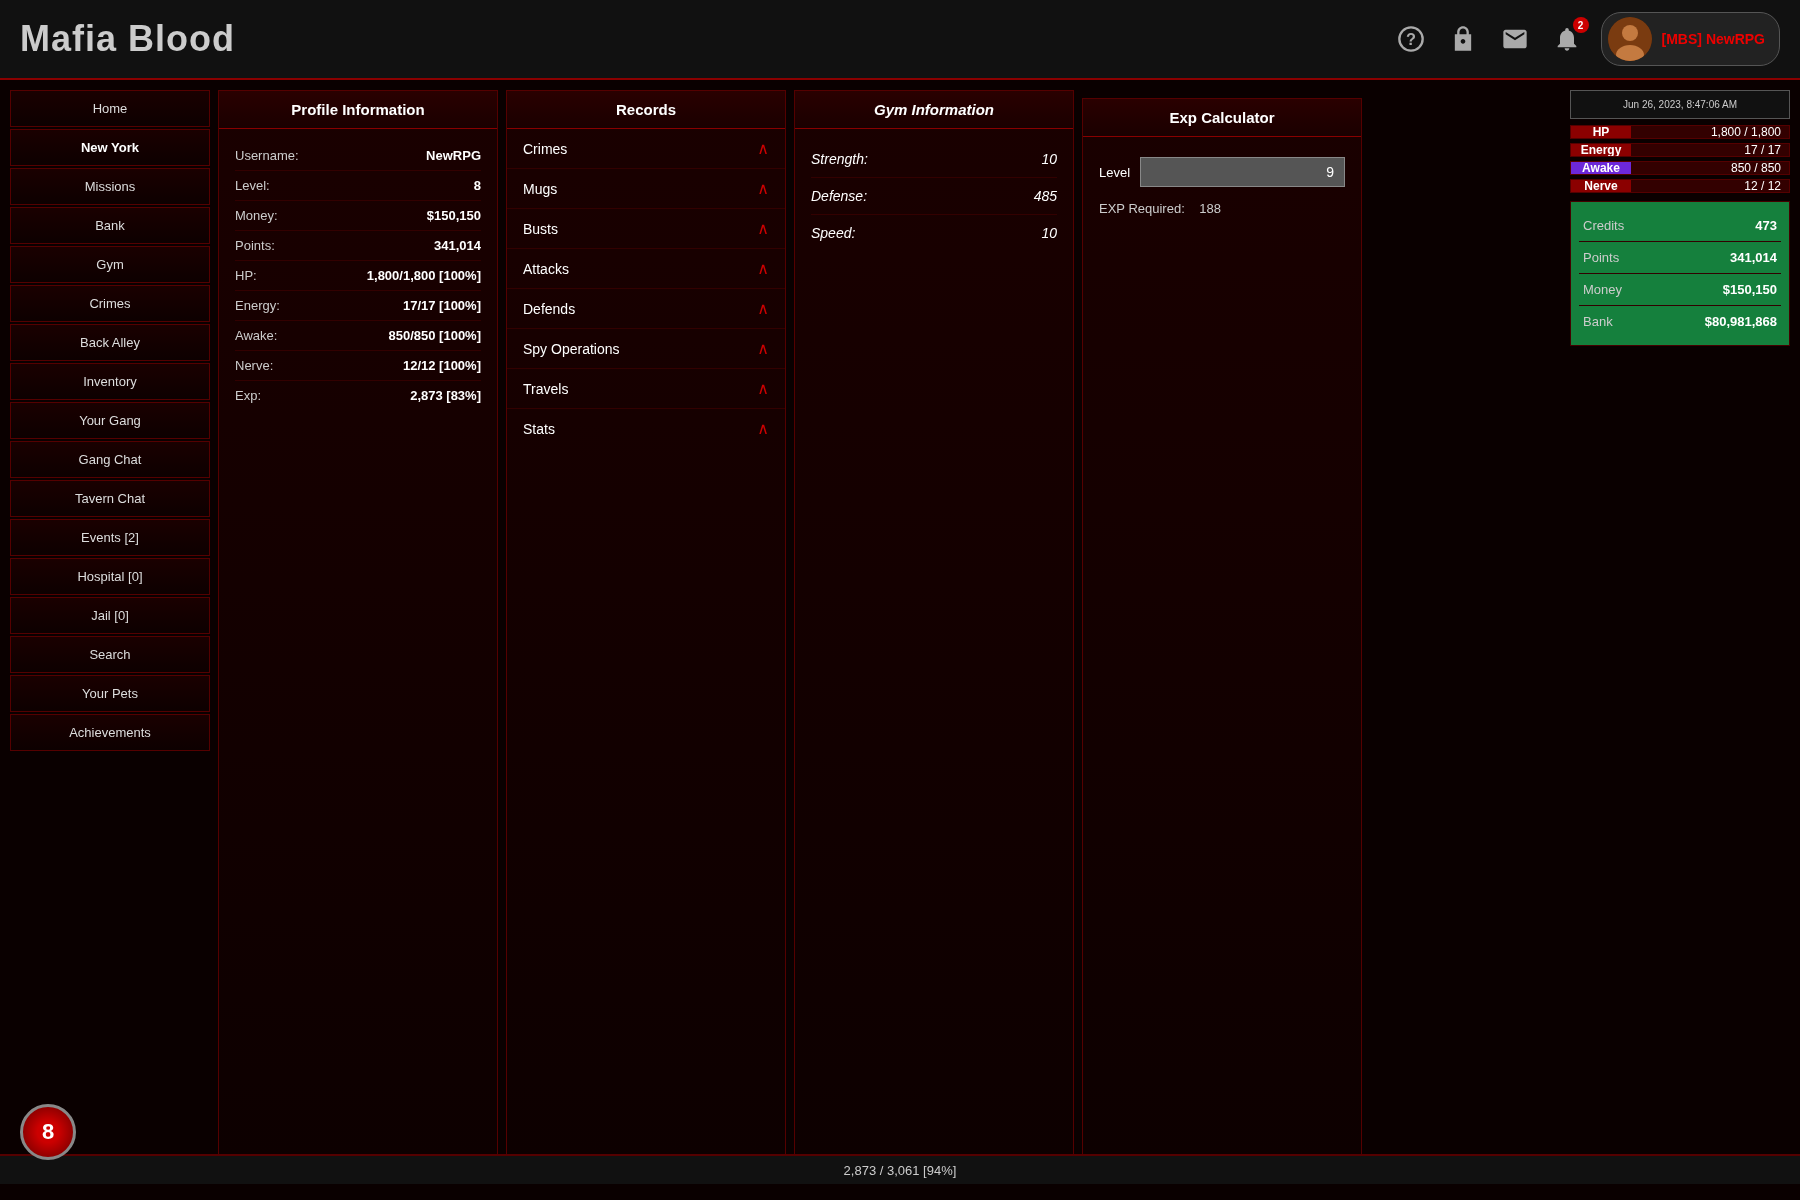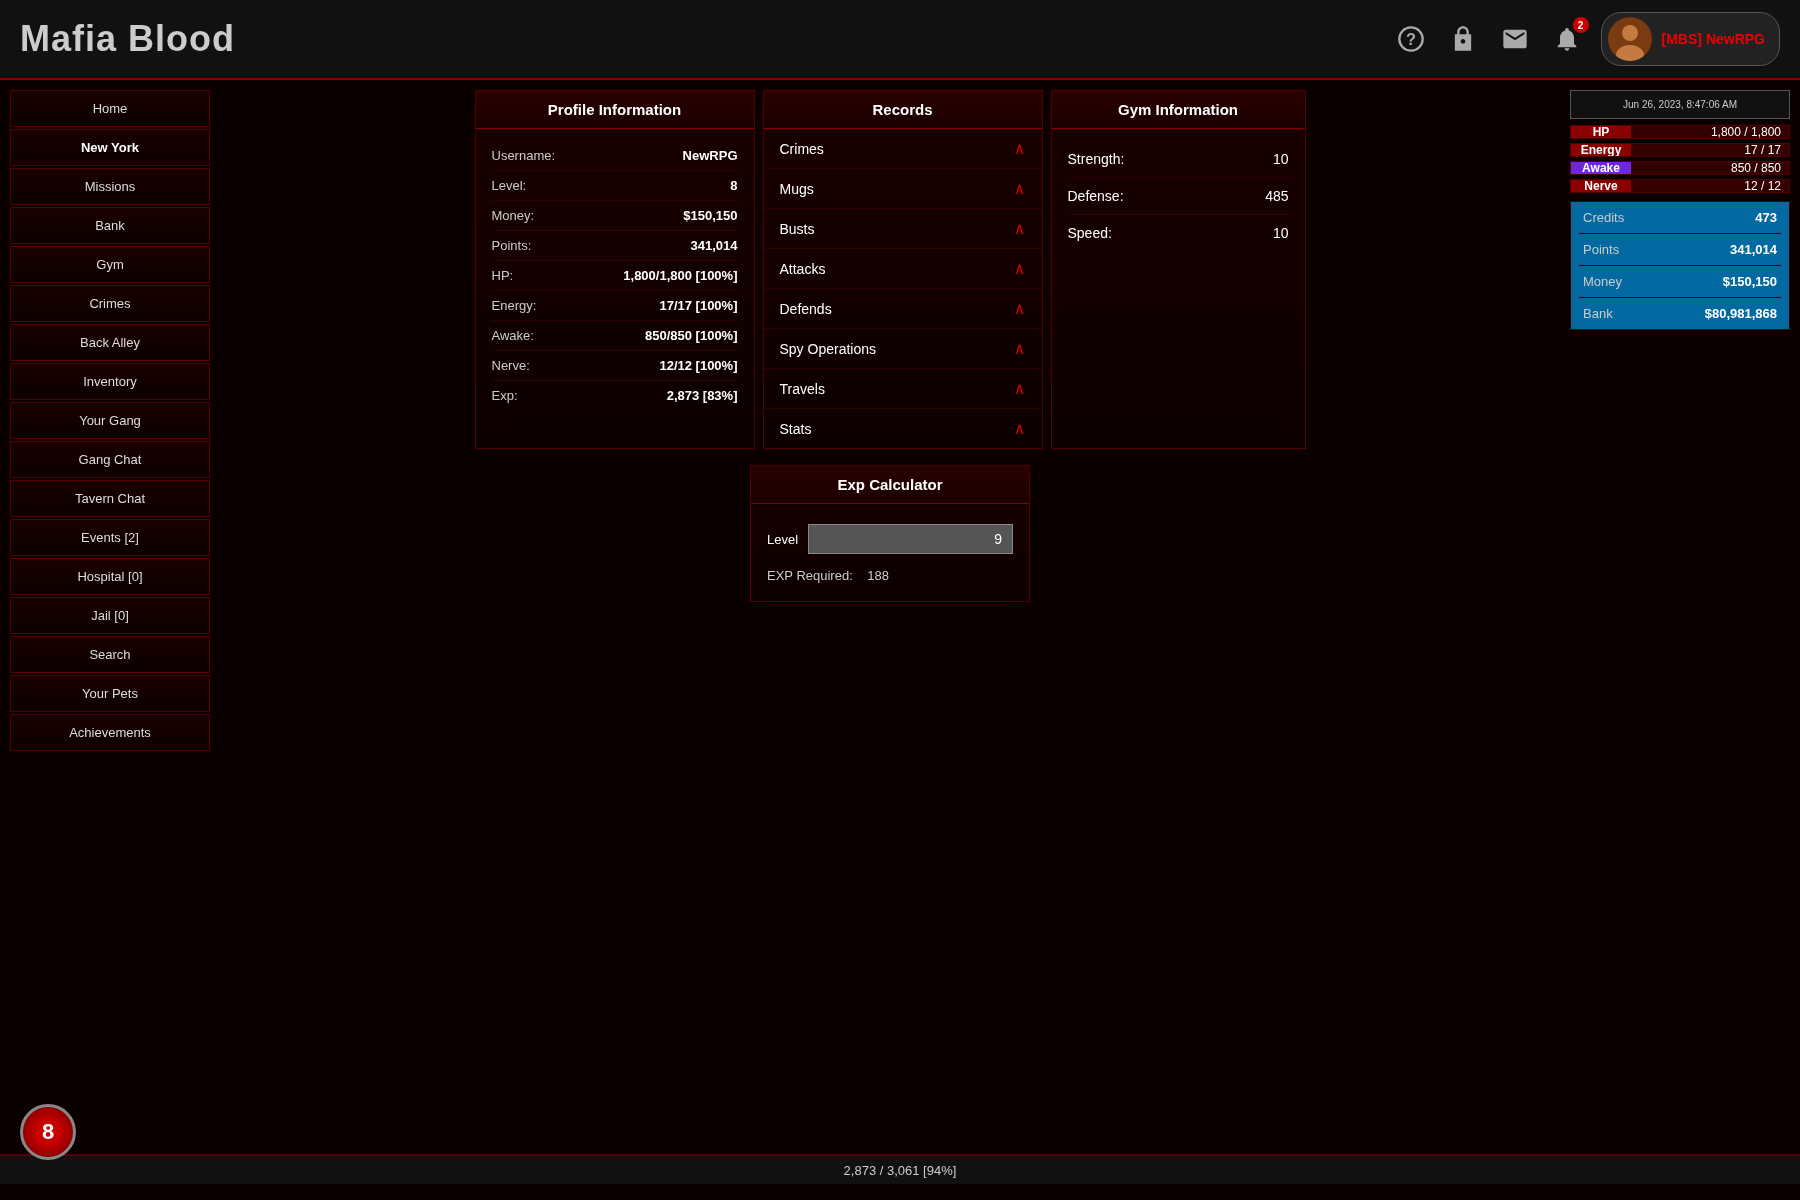--- a/index.html
+++ b/index.html
@@ -119,23 +119,22 @@
     }
     .sidebar-item.highlight {
       color: #fff;
       font-weight: bold;
     }
 
     
     .content {
       flex: 1;
       display: flex;
-      flex-direction: column;
+      flex-direction: row;
       gap: 8px;
-      align-items: center;
     }
     .content-row {
       display: flex;
       gap: 8px;
     }
 
     
     .panel {
       background: linear-gradient(180deg, #1a0000 0%, #0d0000 100%);
       border: 1px solid #550000;
@@ -206,21 +205,22 @@
       padding: 10px 16px;
       border-bottom: 1px solid #330000;
       cursor: pointer;
       font-size: 14px;
     }
     .record-row:last-child { border-bottom: none; }
     .chevron { color: #cc0000; font-size: 16px; }
 
     
     .gym-panel {
-      width: 255px;
+      width: 280px;
+      font-style: italic;
     }
     .gym-row {
       display: flex;
       justify-content: space-between;
       align-items: center;
       padding: 10px 0;
       border-bottom: 1px solid #330000;
       font-size: 14px;
     }
     .gym-row:last-child { border-bottom: none; }
@@ -284,23 +284,23 @@
       justify-content: space-between;
       padding: 8px 4px;
       border-bottom: 1px solid #330000;
       font-size: 13px;
     }
     .info-row:last-child { border-bottom: none; }
     .info-label { color: #ccc; }
     .info-value { color: #fff; font-weight: bold; }
 
     .info-box {
-      background: #0369a1;
+      background: #15803d;
       border: 1px solid #440000;
-      padding: 0 8px;
+      padding: 8px 8px;
       margin-top: 4px;
     }
 
     
     .bottom-bar {
       height: 30px;
       background: #111;
       border-top: 2px solid #550000;
       display: flex;
       align-items: center;

